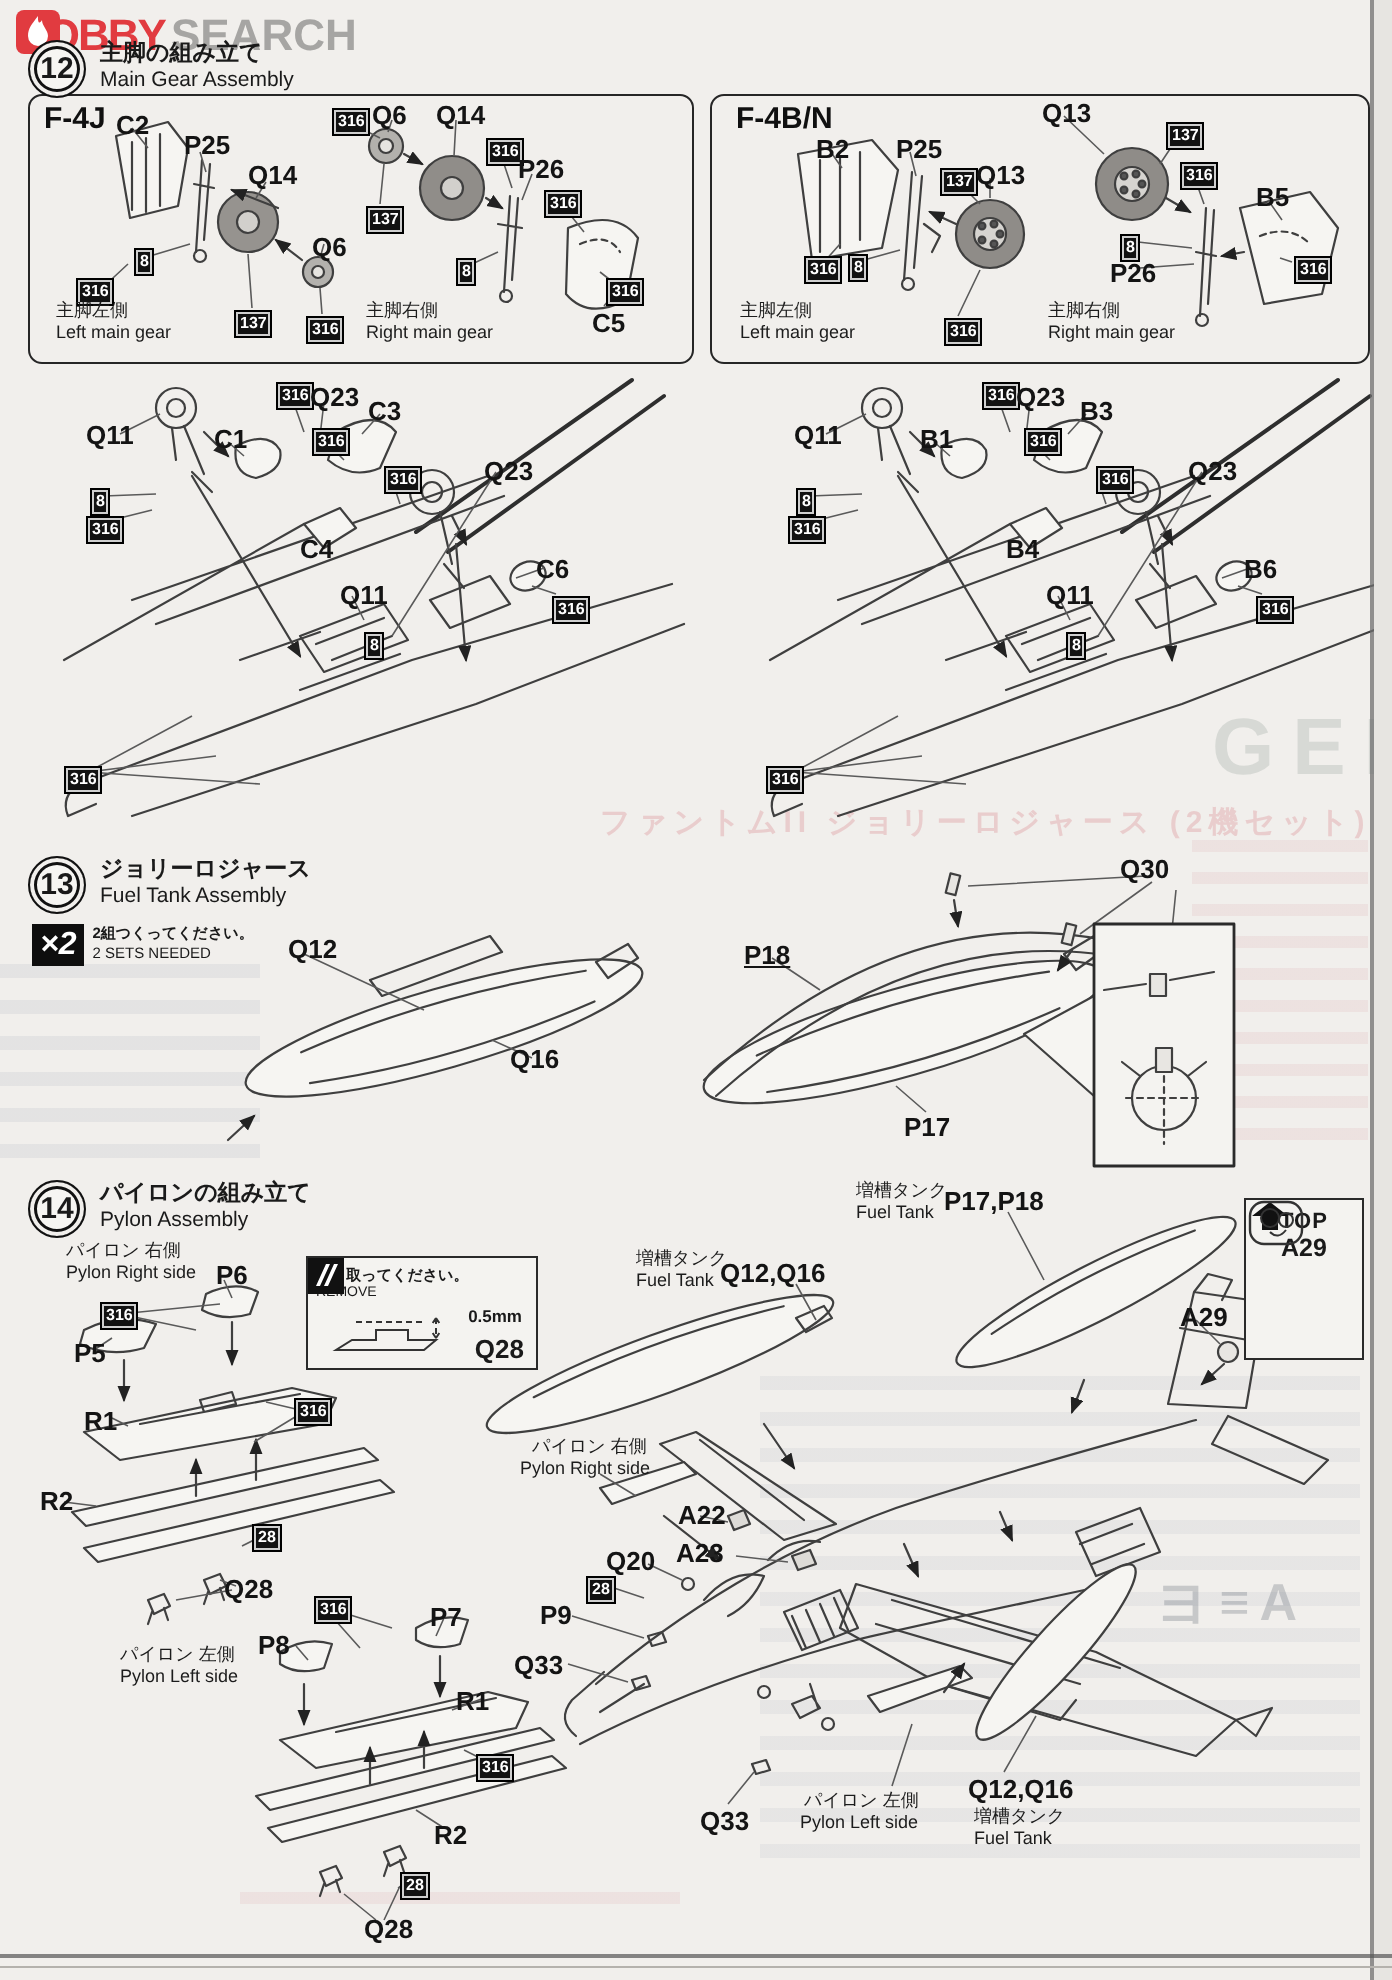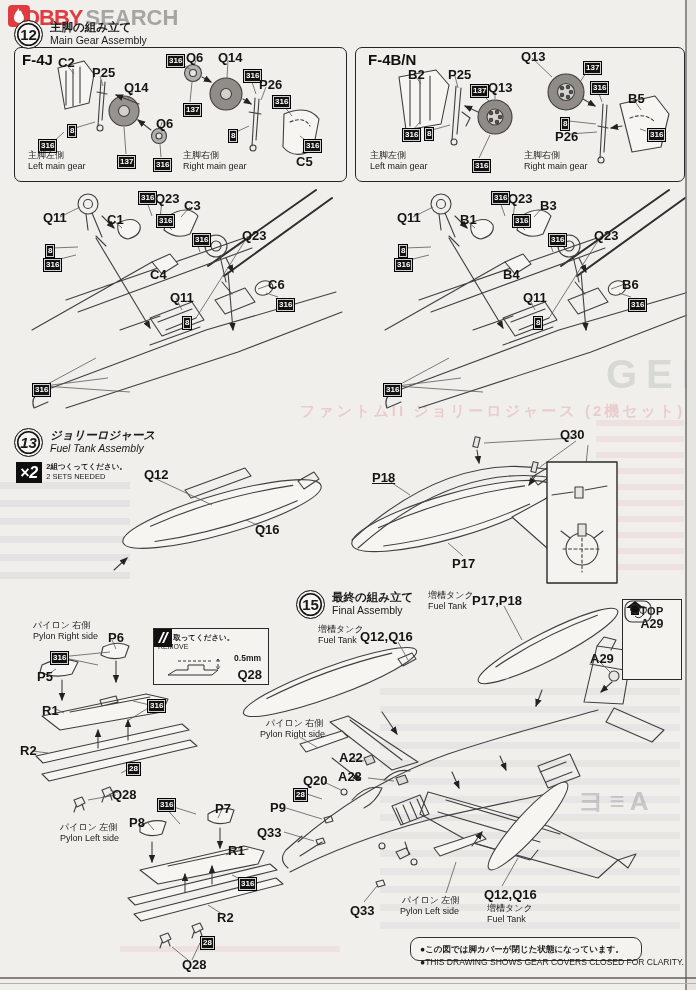--- a/index.html
+++ b/index.html
@@ -311,32 +311,32 @@
     <span class="search">SEARCH</span>
   </div>
 
   <div class="step" style="left:14px;top:20px;">
     <div class="step-num">12</div>
     <div>
         <div class="step-ja">主脚の組み立て</div>
          <div class="step-en">Main Gear Assembly</div>
       </div>
   </div>
-  <div class="step" style="left:14px;top:428px;font-style:italic;">
+  <div class="step" style="left:14px;top:428px;">
     <div class="step-num">13</div>
     <div>
         <div class="step-ja">ジョリーロジャース</div>
          <div class="step-en">Fuel Tank Assembly</div>
       </div>
   </div>
-  <div class="step" style="left:296px;top:590px;">
-    <div class="step-num">15</div>
+  <div class="step" style="left:14px;top:590px;">
+    <div class="step-num">14</div>
     <div>
-        <div class="step-ja">最終の組み立て</div>
-         <div class="step-en">Final Assembly</div>
+        <div class="step-ja">パイロンの組み立て</div>
+         <div class="step-en">Pylon Assembly</div>
       </div>
   </div>
 
   <div class="x2wrap" style="left:16px;top:462px;">
     <div class="x2box">×2</div>
     <div class="x2txt">
       <div>2組つくってください。</div>
       <div class="l2">2 SETS NEEDED</div>
     </div>
   </div>
@@ -369,24 +369,20 @@
     </svg>
     <svg width="30" height="24">
       <rect x="2" y="1" width="26" height="21" rx="7" fill="none" stroke="#333" stroke-width="1.2"></rect>
       <circle cx="12" cy="9" r="4.5" fill="none" stroke="#333"></circle>
       <circle cx="20" cy="10" r="3.5" fill="none" stroke="#333"></circle>
       <path d="M12,16 q4,4 8,-1" fill="none" stroke="#333"></path>
     </svg>
     <div class="a29">A29</div>
   </div>
 
-  <div class="notebox" style="left:410px;top:937px;width:212px;">
-    <div class="ja">●この図では脚カバーが閉じた状態になっています。</div>
-    <div class="en">●THIS DRAWING SHOWS GEAR COVERS CLOSED FOR CLARITY.</div>
-  </div>
 
   <div id="labels-layer">
       <span class="variant" style="left: 22px; top: 52px;">F-4J</span>
       <span class="plabel" style="left: 58px; top: 56px;">C2</span>
       <span class="plabel" style="left: 92px; top: 66px;">P25</span>
       <span class="plabel" style="left: 124px; top: 81px;">Q14</span>
       <span class="badge" style="left: 166px; top: 54px;">316</span>
       <span class="plabel" style="left: 186px; top: 51px;">Q6</span>
       <span class="plabel" style="left: 218px; top: 51px;">Q14</span>
       <span class="badge" style="left: 243px; top: 69px;">316</span>

